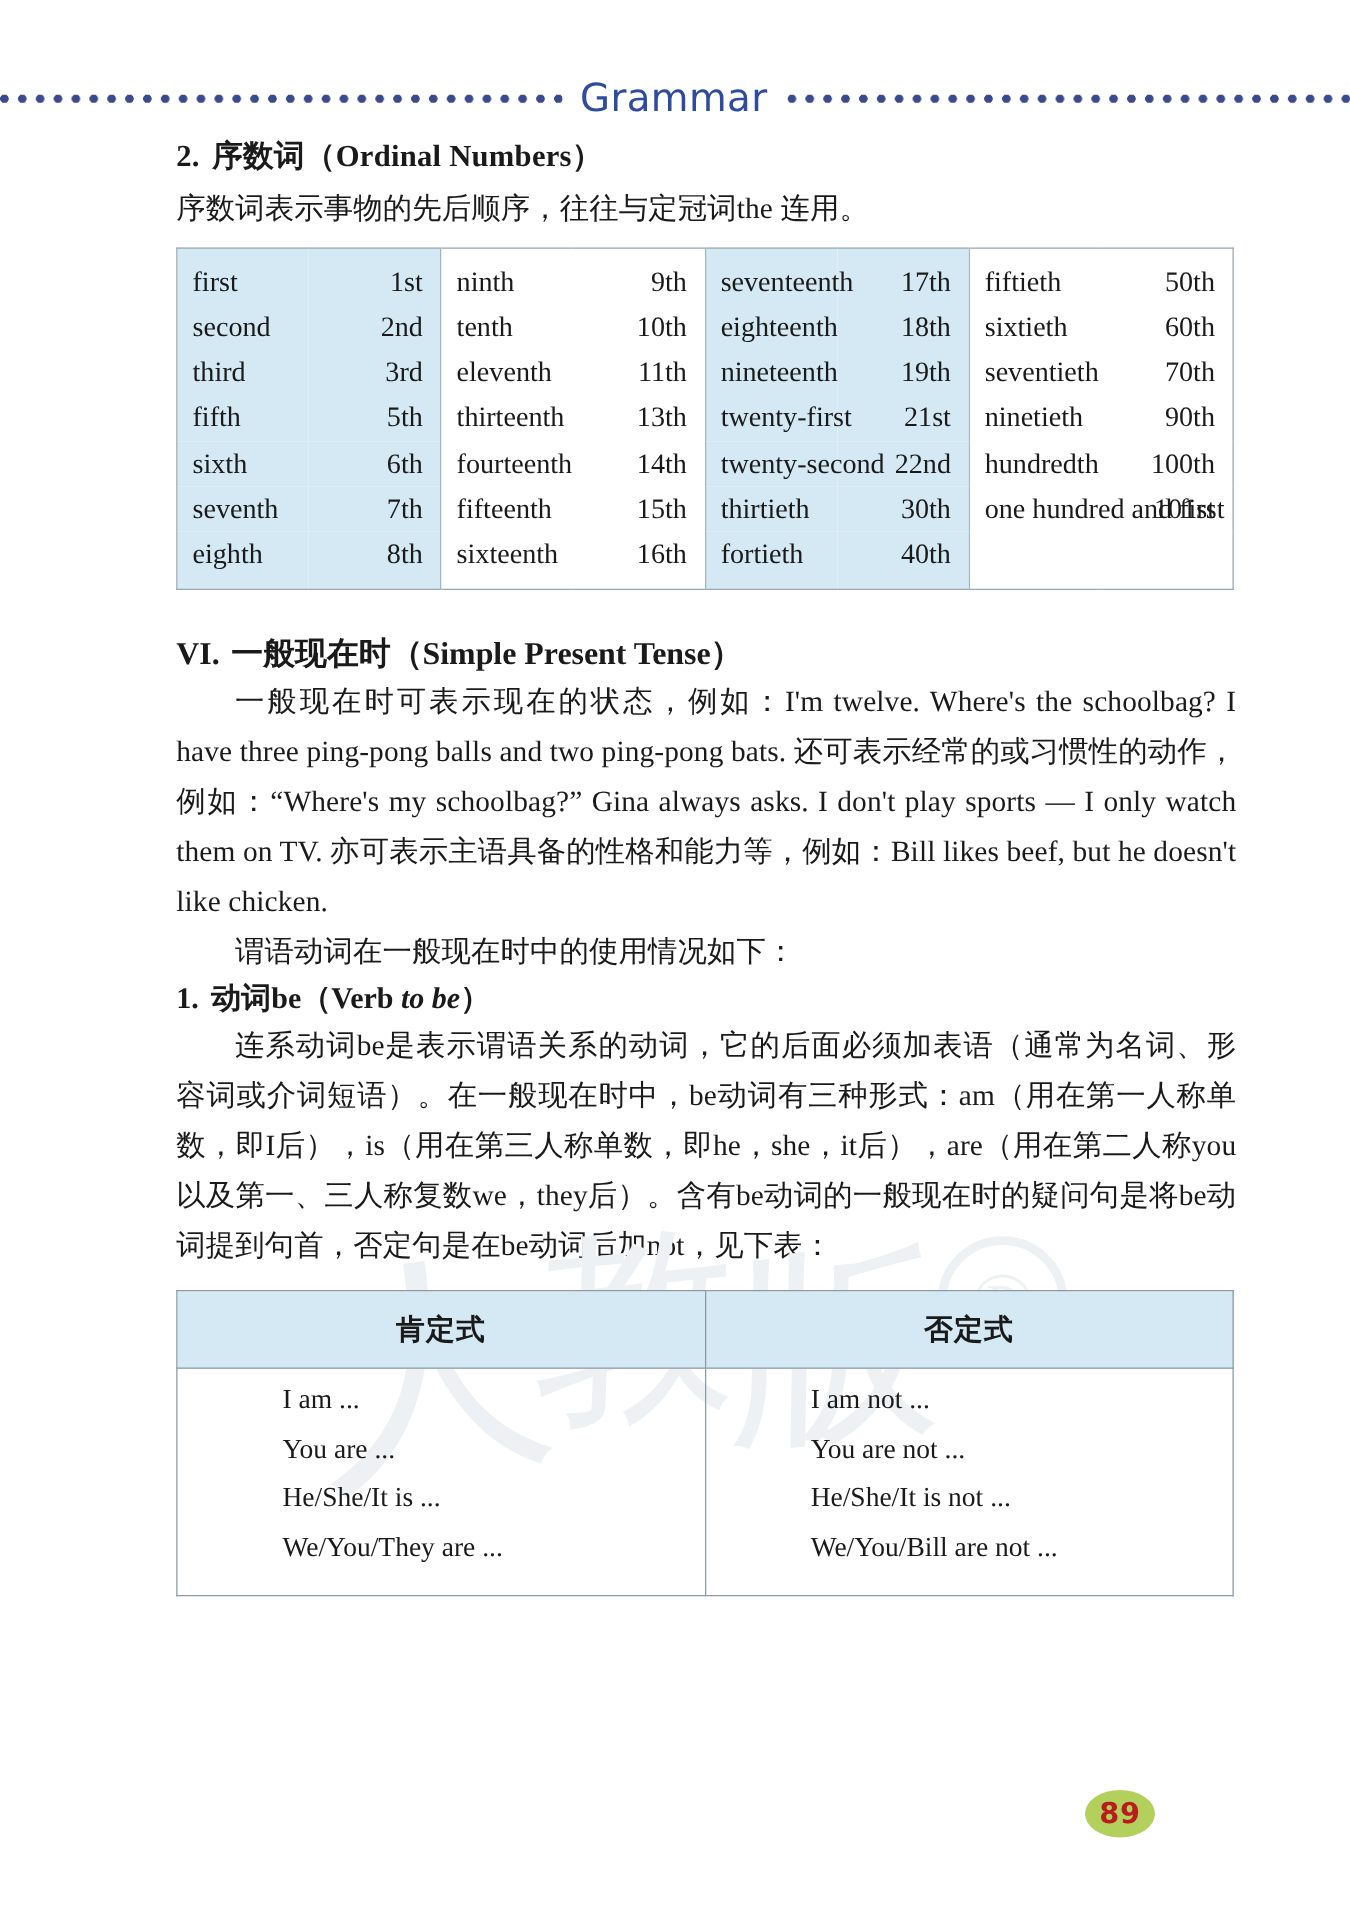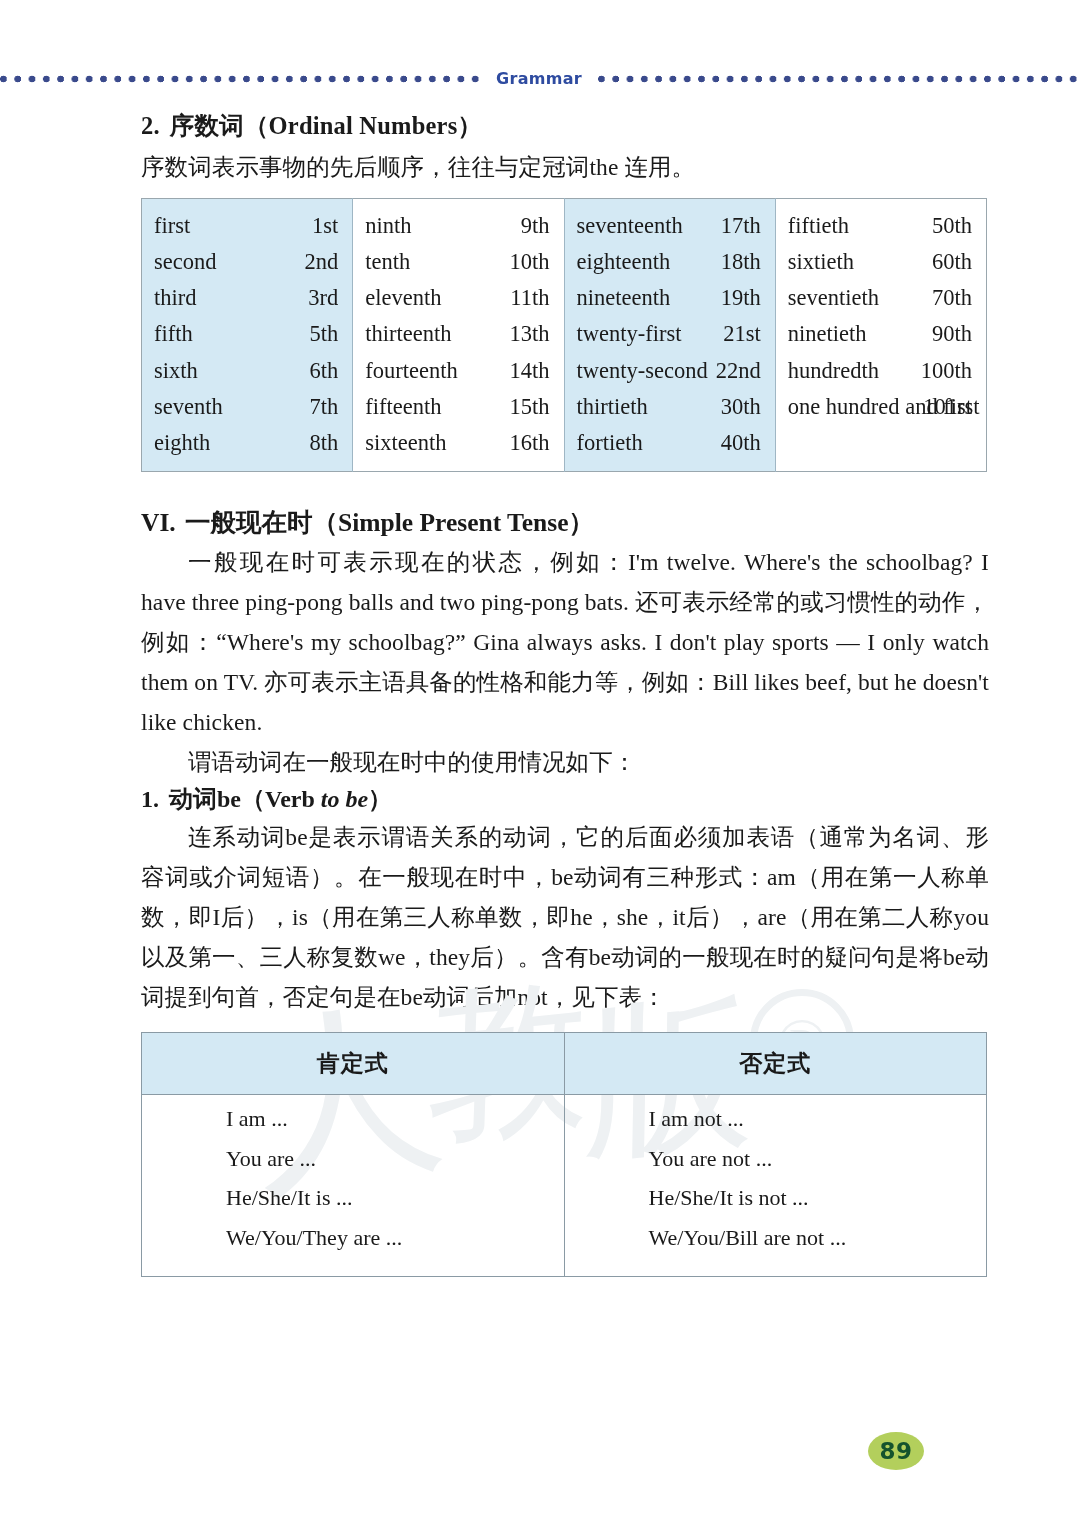--- a/index.html
+++ b/index.html
@@ -32,22 +32,22 @@
     height: 8px;
     background-image: radial-gradient(circle at 3.5px 4px, #3a4a8c 3.2px, rgba(58,74,140,0) 3.6px);
     background-size: 14.3px 8px;
     background-repeat: repeat-x;
     background-position: left center;
   }
   .dot-rule.left  { margin-right: 14px; }
   .dot-rule.right { margin-left: 16px; }
   .header-title {
     font-family: "DejaVu Sans", "Liberation Sans", sans-serif;
-    font-weight: bold;
-    font-size: 16px;
+    font-weight: normal;
+    font-size: 31px;
     letter-spacing: 0.3px;
     color: #2e4ba0;
     white-space: nowrap;
     line-height: 1;
   }
 
   
   .content {
     position: absolute;
     left: 141px;
@@ -196,21 +196,21 @@
 
   
   .page-number {
     position: absolute;
     left: 868px;
     top: 1432px;
     width: 56px;
     height: 38px;
     background: #b3cf5c;
     border-radius: 50%;
-    color: #14532d;
+    color: #b91c1c;
     font-family: "DejaVu Sans", "Liberation Sans", sans-serif;
     font-weight: bold;
     font-size: 23px;
     line-height: 38px;
     text-align: center;
     letter-spacing: 0.5px;
   }
 </style>
 </head>
 <body>

